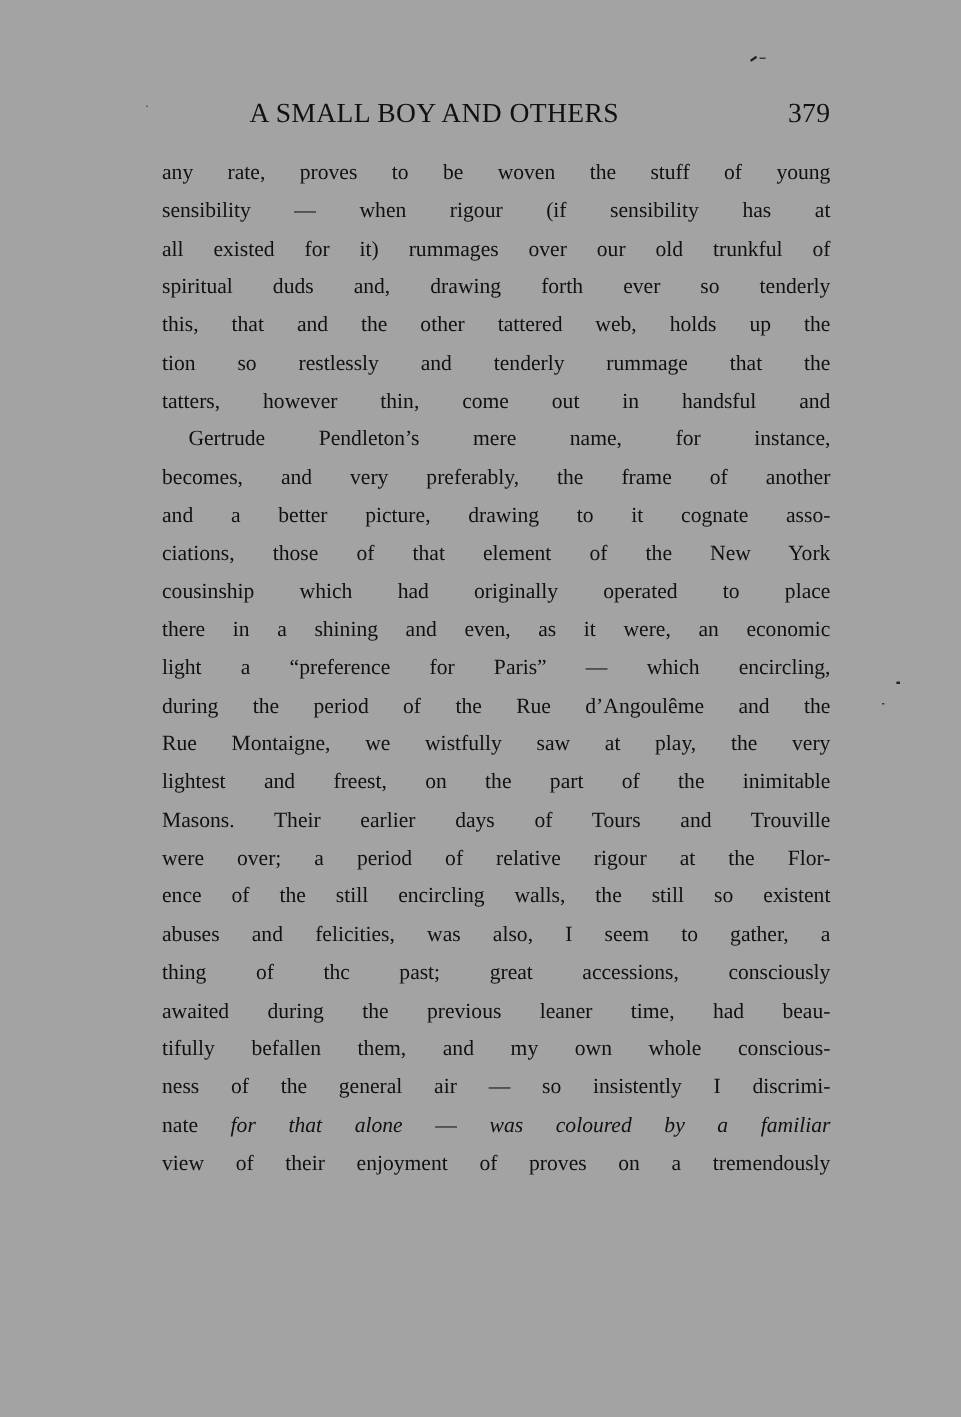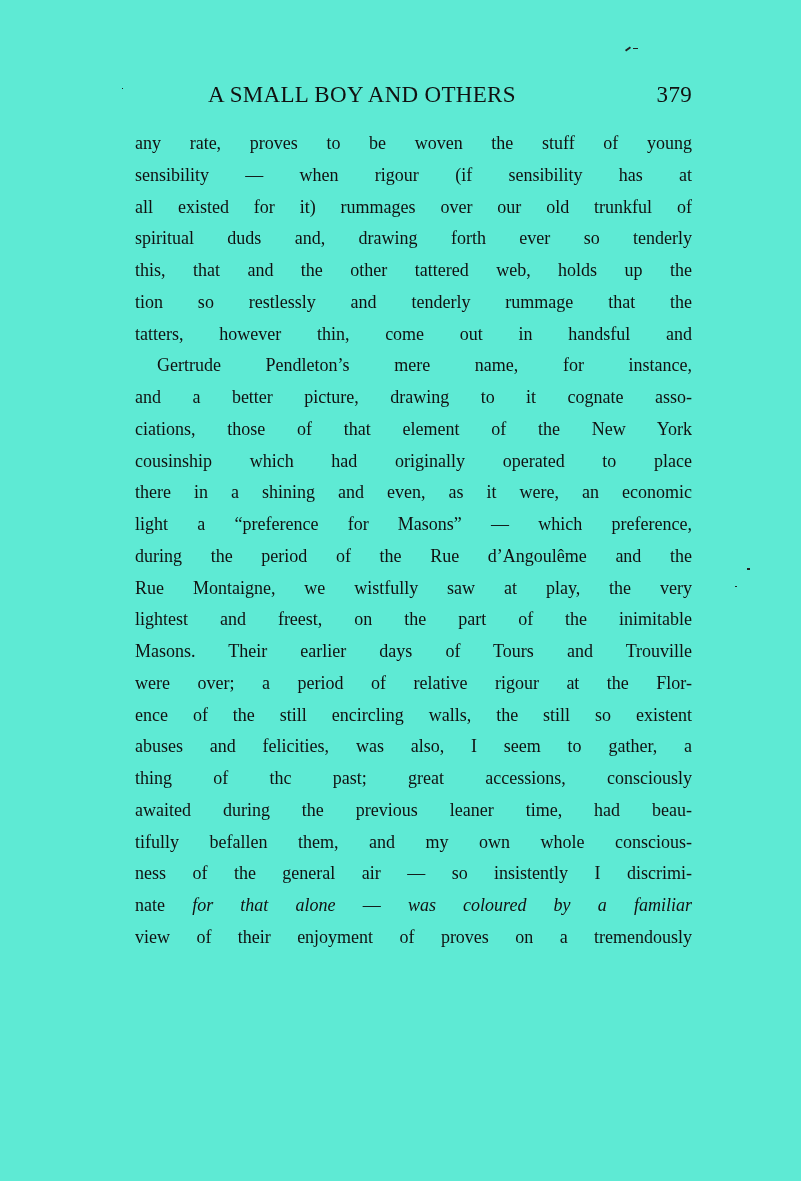--- a/index.html
+++ b/index.html
@@ -12,21 +12,21 @@
       height: 1181px;
       position: relative;
       overflow: hidden;
       font-family: "DejaVu Serif", "Liberation Serif", serif;
       color: #111111;
     }
     .page {
       position: absolute;
       left: 0; top: 0;
       width: 801px; height: 1181px;
-      background: #5eead4;
+      background: #a3a3a3;
     }
     .speck {
       position: absolute;
       background: #222;
     }
     .running-head {
       position: absolute;
       left: 135px;
       top: 82px;
       width: 557px;
@@ -90,25 +90,26 @@
 
   <div class="body-text">
     <div class="line">any rate, proves to be woven the stuff of young</div>
     <div class="line">sensibility — when rigour (if sensibility has at</div>
     <div class="line">all existed for it) rummages over our old trunkful of</div>
     <div class="line">spiritual duds and, drawing forth ever so tenderly</div>
     <div class="line">this, that and the other tattered web, holds up the</div>
     <div class="line">tion so restlessly and tenderly rummage that the</div>
     <div class="line">tatters, however thin, come out in handsful and</div>
     <div class="line indent">Gertrude Pendleton’s mere name, for instance,</div>
+    <div class="line">becomes, and very preferably, the frame of another</div>
     <div class="line">and a better picture, drawing to it cognate asso-</div>
     <div class="line">ciations, those of that element of the New York</div>
     <div class="line">cousinship which had originally operated to place</div>
     <div class="line">there in a shining and even, as it were, an economic</div>
-    <div class="line">light a “preference for Masons” — which preference,</div>
+    <div class="line">light a “preference for Paris” — which encircling,</div>
     <div class="line">during the period of the Rue d’Angoulême and the</div>
     <div class="line">Rue Montaigne, we wistfully saw at play, the very</div>
     <div class="line">lightest and freest, on the part of the inimitable</div>
     <div class="line">Masons.  Their earlier days of Tours and Trouville</div>
     <div class="line">were over; a period of relative rigour at the Flor-</div>
     <div class="line">ence of the still encircling walls, the still so existent</div>
     <div class="line">abuses and felicities, was also, I seem to gather, a</div>
     <div class="line">thing of thc past; great accessions, consciously</div>
     <div class="line">awaited during the previous leaner time, had beau-</div>
     <div class="line">tifully befallen them, and my own whole conscious-</div>

